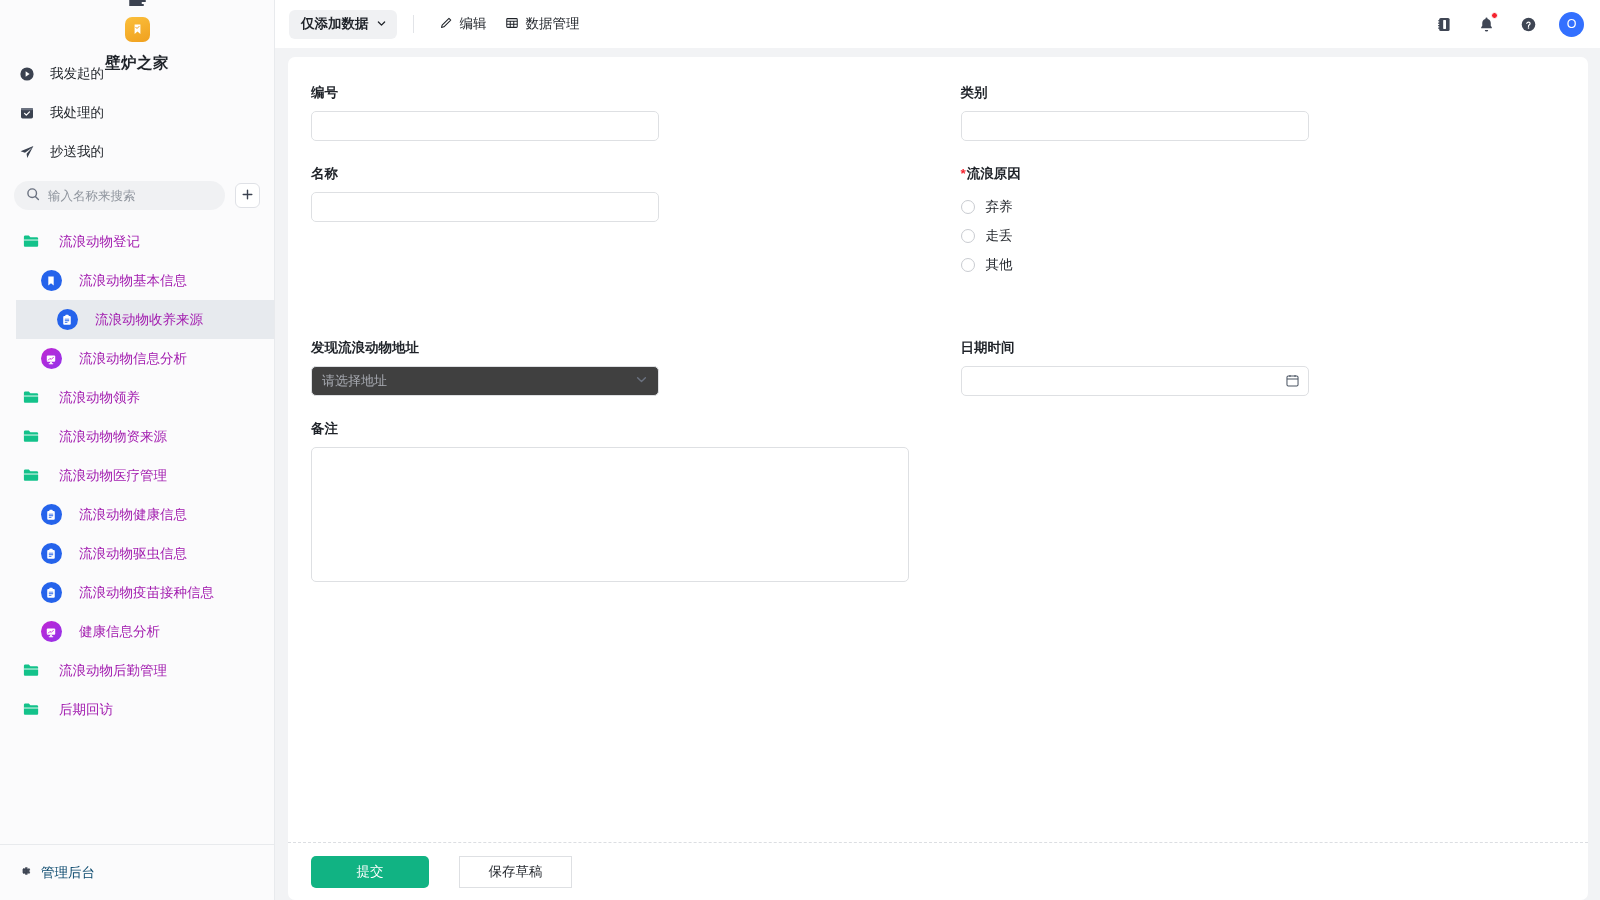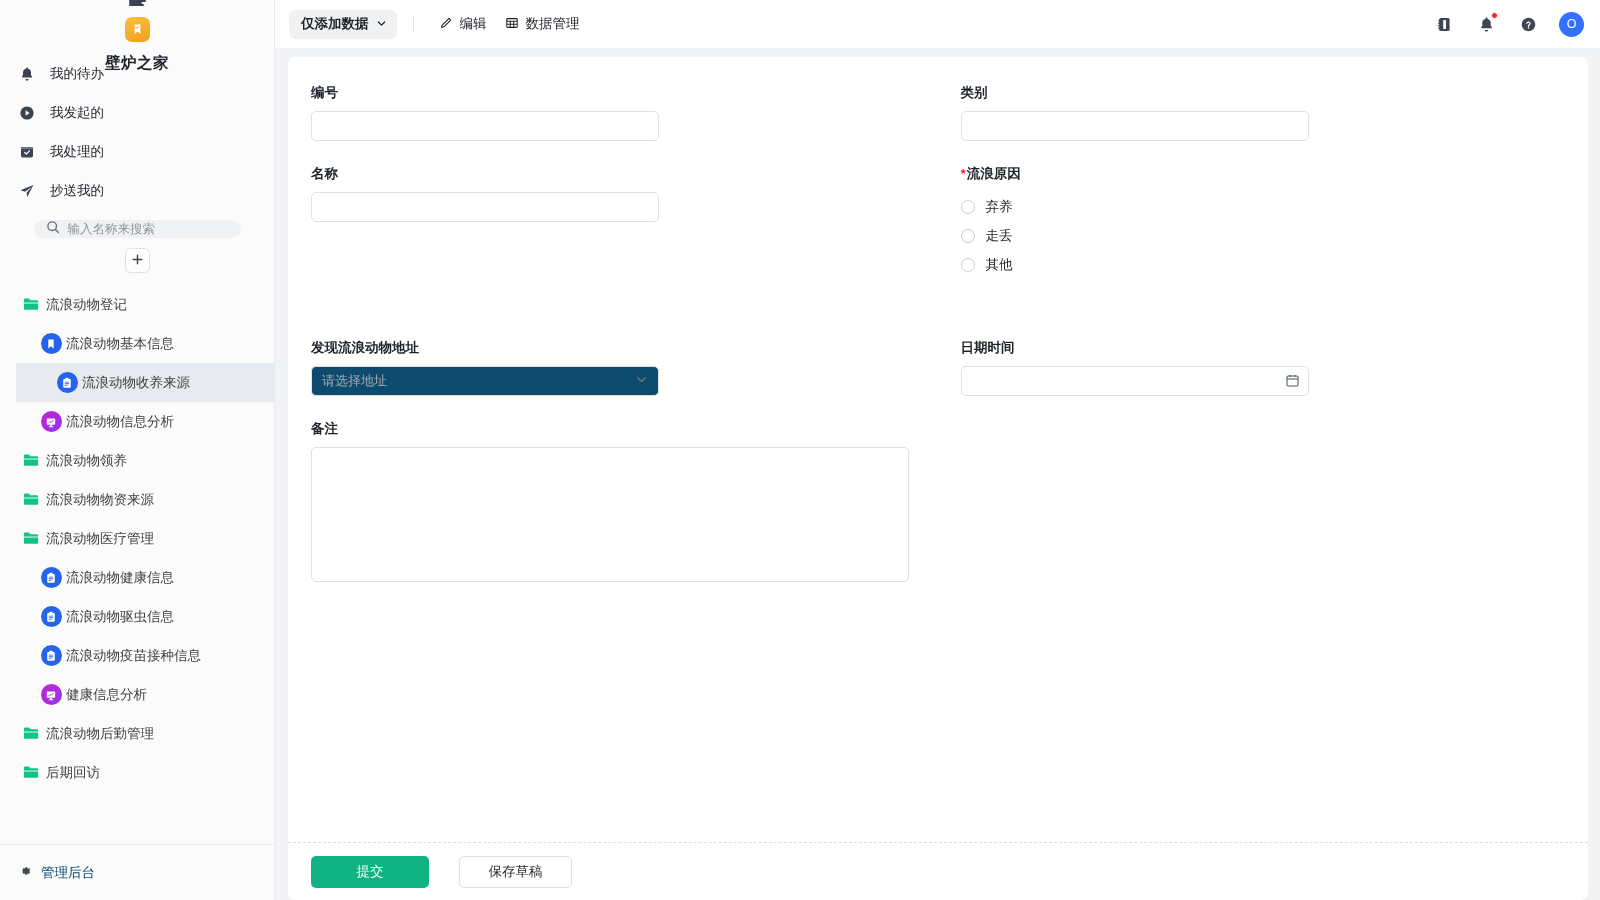--- a/index.html
+++ b/index.html
@@ -41,40 +41,40 @@
   .brand-name { font-size: 15.5px; font-weight: 700; letter-spacing: .5px; color: #1f2329; }
 
   .nav-top { padding: 6px 0 4px; }
   .nav-row {
     height: 39px; display: flex; align-items: center;
     padding: 0 18px; gap: 14px; cursor: pointer;
     font-size: 13.5px; color: #1f2329;
   }
   .nav-ico { width: 18px; display: flex; align-items: center; justify-content: center; flex: none; }
 
-  .search-wrap { display: flex; align-items: center; gap: 10px; padding: 6px 14px 10px; flex-direction: column; }
+  .search-wrap { display: flex; align-items: center; gap: 10px; padding: 6px 14px 10px; }
   .search-box {
     flex: 1; height: 29px; border-radius: 15px; background: #f0f1f3;
     display: flex; align-items: center; gap: 8px; padding: 0 12px;
   }
   .search-box input {
     border: 0; outline: 0; background: transparent; font-size: 12.5px;
     color: #1f2329; width: 100%; font-family: inherit;
   }
   .search-box input::placeholder { color: #8f959e; }
   .plus-btn {
     width: 25px; height: 25px; border: 1px solid #dfe1e6; border-radius: 6px;
     background: #fff; display: flex; align-items: center; justify-content: center;
     cursor: pointer; flex: none;
   }
 
   .tree { flex: 1; overflow: hidden; padding-top: 2px; }
   .tree-row {
-    height: 39px; display: flex; align-items: center; gap: 4px;
-    cursor: pointer; font-size: 13.5px; color: #404040;
+    height: 39px; display: flex; align-items: center; gap: 17px;
+    cursor: pointer; font-size: 13.5px; color: #a21caf;
   }
   .tree-row.lvl0 { padding-left: 20px; }
   .tree-row.lvl1 { padding-left: 40px; }
   .tree-row.active { background: #e7eaee; margin-left: 16px; }
   .tree-ico { width: 22px; height: 22px; flex: none; display: flex; align-items: center; justify-content: center; }
   .circ { width: 21px; height: 21px; border-radius: 50%; display: flex; align-items: center; justify-content: center; }
   .circ.blue { background: #2563eb; }
   .circ.purple { background: linear-gradient(135deg,#c026d3,#9333ea); }
 
   .side-foot {
@@ -130,21 +130,21 @@
   .req { color: #f5222d; margin-right: 1px; font-weight: 700; }
   .inp {
     width: 348px; height: 30px; border: 1px solid #dee0e3; border-radius: 5px;
     background: #fff; font-size: 13px; padding: 0 10px; outline: none;
     font-family: inherit; color: #1f2329;
   }
   .inp::placeholder { color: #a8abb2; }
   .inp.wide { width: 348px; }
   .sel {
     width: 348px; height: 30px; border: 1px solid #dee0e3; border-radius: 5px;
-    background: #0c4a6e; display: flex; align-items: center; padding: 0 10px;
+    background: #404040; display: flex; align-items: center; padding: 0 10px;
     font-size: 13px; color: #a8abb2; cursor: pointer;
   }
   .sel .cap { flex: 1; }
   .date-wrap { position: relative; width: 348px; }
   .date-wrap .inp { width: 348px; padding-right: 30px; }
   .date-ico { position: absolute; right: 9px; top: 7px; pointer-events: none; }
   .txtarea {
     width: 598px; height: 135px; border: 1px solid #dee0e3; border-radius: 5px;
     background: #fff; resize: none; outline: none; padding: 8px 10px;
     font-size: 13px; font-family: inherit; color: #1f2329;
@@ -155,21 +155,21 @@
     height: 58px; flex: none; display: flex; align-items: center;
     gap: 30px; padding: 0 23px;
     border-top: 1px dashed #dcdee2;
   }
   .btn-primary {
     min-width: 118px; height: 32px; border-radius: 5px; border: 0;
     background: #11b383; color: #fff; font-size: 13.5px; cursor: pointer;
     font-family: inherit;
   }
   .btn-default {
-    min-width: 113px; height: 32px; border-radius: 5px; border: 1px solid #dee0e3;
+    min-width: 113px; height: 32px; border-radius: 0; border: 1px solid #dee0e3;
     background: #fff; color: #1f2329; font-size: 13.5px; cursor: pointer;
     font-family: inherit;
   }
 
   .radio-row { display: flex; align-items: center; gap: 11px; height: 29px; cursor: pointer; }
   .radio {
     width: 14px; height: 14px; border-radius: 50%; border: 1px solid #c9ccd1;
     background: #fff; flex: none;
   }
   .radio-txt { font-size: 13.5px; color: #1f2329; }
@@ -190,29 +190,20 @@
       <div class="logo-mark">
         <svg width="13" height="13" viewBox="0 0 13 13">
           <path d="M3.6 1.6h5.8v9.3L6.5 8.6 3.6 10.9z" fill="#fff"></path>
           <path d="M4.7 4.2l1.3 1.3 2.1-2.1" stroke="#f0a01e" stroke-width="1" fill="none" stroke-linecap="round"></path>
         </svg>
       </div>
       <div class="brand-name">壁炉之家</div>
     </div>
 
     <nav class="nav-top">
-      <div class="nav-row">
-        <span class="nav-ico">
-          <svg width="16" height="16" viewBox="0 0 16 16" fill="#3b4250">
-            <path d="M8 1.4a1 1 0 011 1v.4a4 4 0 013 3.9v2.4l1 1.6v.8H3v-.8l1-1.6V6.7a4 4 0 013-3.9v-.4a1 1 0 011-1z"></path>
-            <path d="M6.4 13.1h3.2a1.6 1.6 0 01-3.2 0z"></path>
-          </svg>
-        </span>
-        <span>我的待办</span>
-      </div>
       <div class="nav-row">
         <span class="nav-ico">
           <svg width="16" height="16" viewBox="0 0 16 16">
             <circle cx="8" cy="8" r="6.6" fill="#3b4250"></circle>
             <path d="M6.6 5.3l4 2.7-4 2.7z" fill="#fff"></path>
           </svg>
         </span>
         <span>我发起的</span>
       </div>
       <div class="nav-row">

